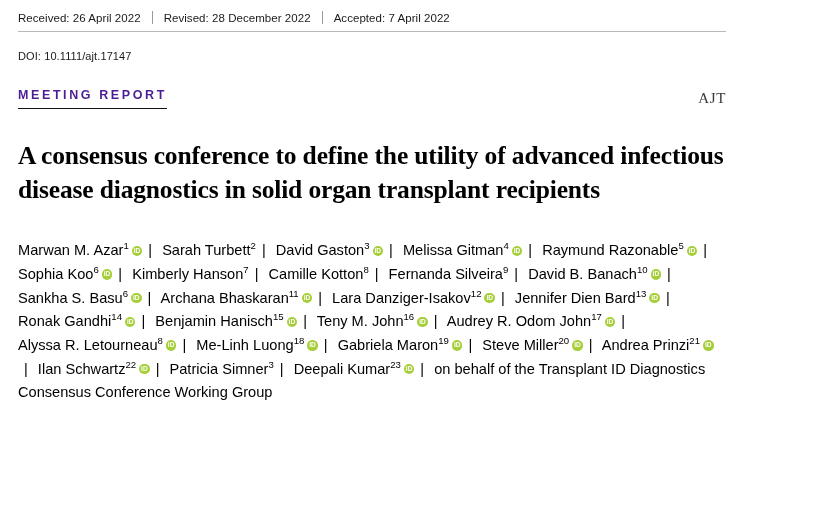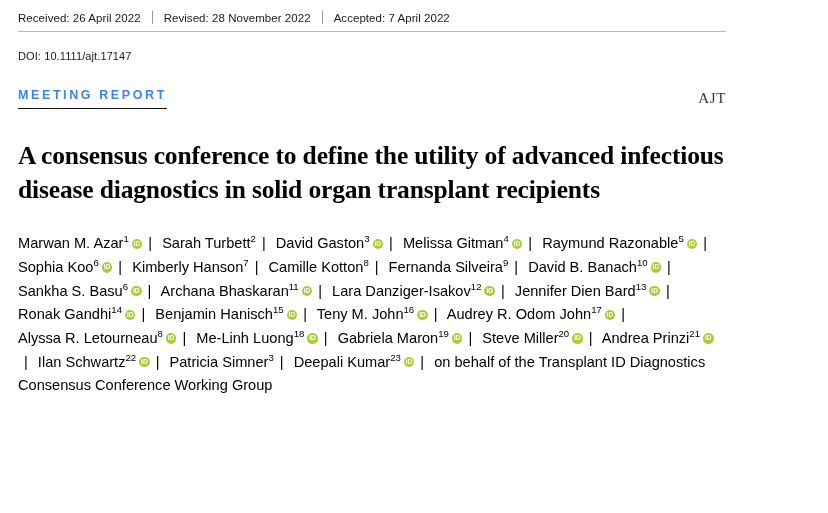--- a/index.html
+++ b/index.html
@@ -59,21 +59,21 @@
     margin-top: 26px;
     display: flex;
     align-items: flex-end;
     justify-content: space-between;
   }
   .section-label {
     font-family: "Liberation Sans", sans-serif;
     font-size: 12.5px;
     font-weight: bold;
     letter-spacing: 2.6px;
-    color: #3b82f6;
+    color: #4c1d95;
     padding-bottom: 6px;
     border-bottom: 1.6px solid #111;
     display: inline-block;
   }
   .journal-mark {
     font-family: Liberation Serif, serif;
     font-size: 15px;
     color: #3a3a3a;
     letter-spacing: 0.6px;
     padding-bottom: 2px;
@@ -86,21 +86,21 @@
     font-size: 25.5px;
     font-weight: bold;
     line-height: 1.32;
     letter-spacing: -0.15px;
     color: #000;
     max-width: 740px;
   }
 
   
   .authors {
-    margin-top: 26px;
+    margin-top: 33px;
     font-family: "Liberation Sans", sans-serif;
     font-size: 14.6px;
     line-height: 1.62;
     color: #000;
     max-width: 794px;
   }
   .author {
     white-space: nowrap;
   }
   .author .sup {
@@ -142,21 +142,21 @@
   }
 </style>
 </head>
 <body>
 
 <div class="page">
 
   <div class="history">
     <span>Received: 26 April 2022</span>
     <span class="sep"></span>
-    <span>Revised: 28 November 2022</span>
+    <span>Revised: 28 December 2022</span>
     <span class="sep"></span>
     <span>Accepted: 7 April 2022</span>
   </div>
 
   <div class="rule"></div>
 
   <div class="doi">DOI: 10.1111/ajt.17147</div>
 
   <div class="section-row">
     <div class="section-label">MEETING REPORT</div>

